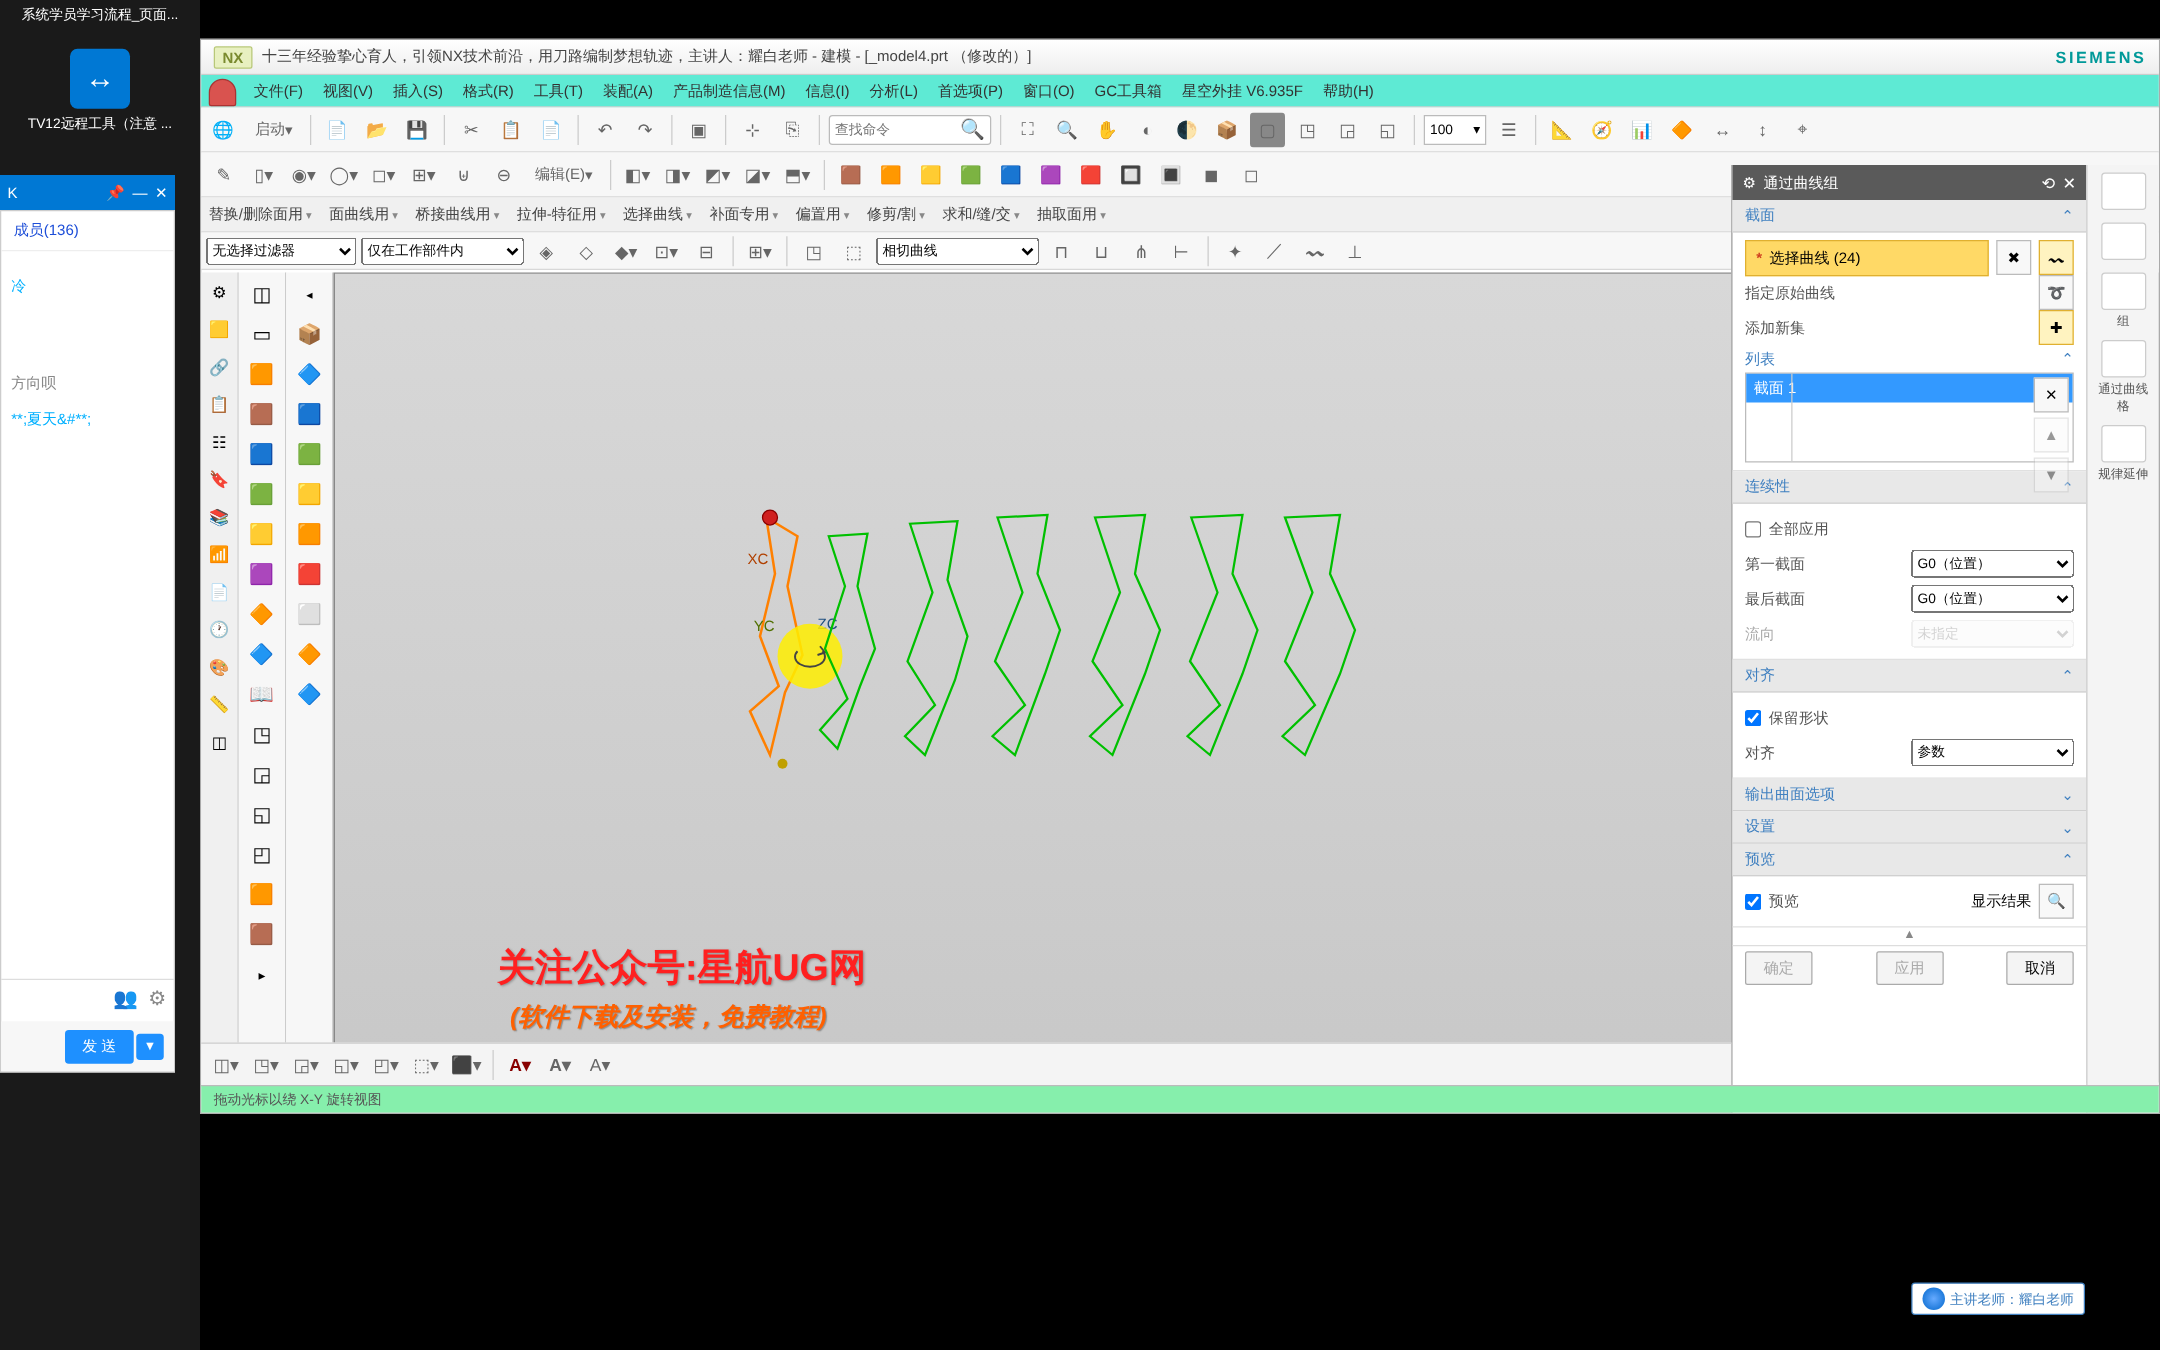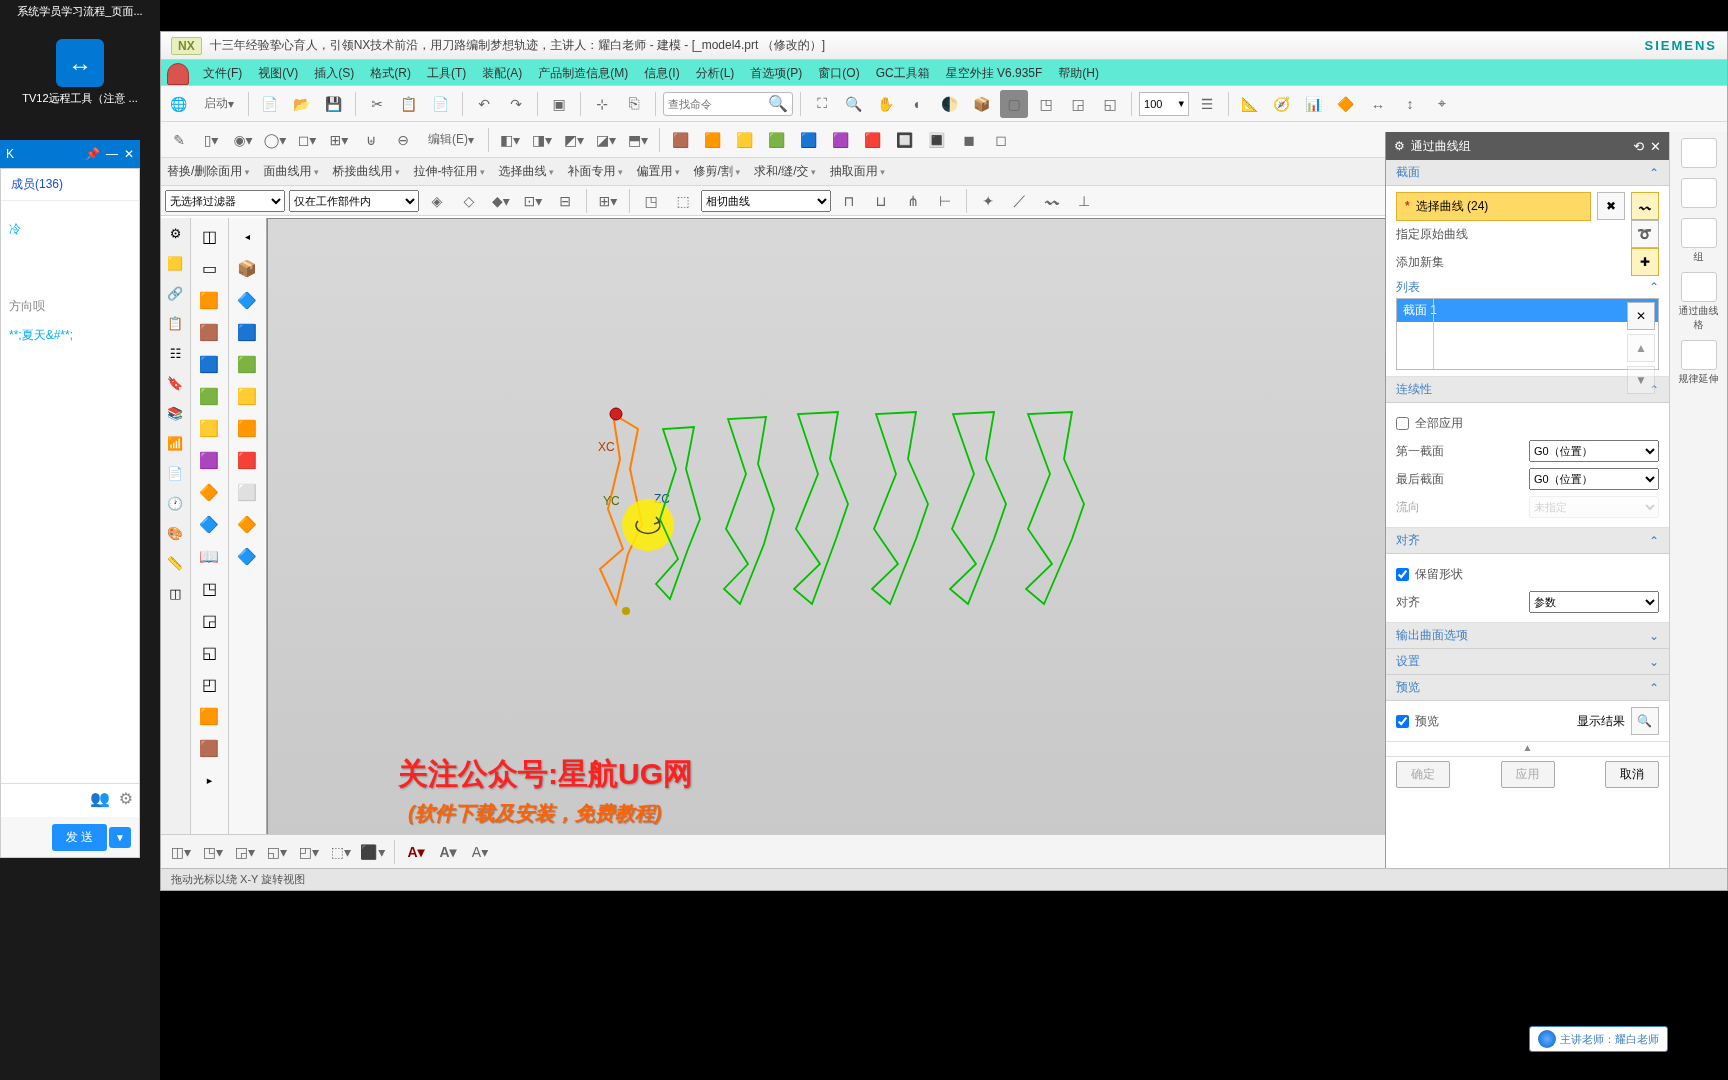--- a/index.html
+++ b/index.html
@@ -64,21 +64,21 @@
 .list-box .selrow { background:#3399ff; color:#fff; padding:3px 6px; display:flex; align-items:center; }
 .sp-row label { flex:1; color:#555; }
 .sp-row select { width:130px; height:22px; font-size:11px; }
 .sp-btns { display:flex; gap:8px; justify-content:space-between; padding:4px 10px; border-top:1px solid #ddd; }
 .sp-btns button { padding:4px 14px; font-size:12px; border:1px solid #aaa; background:#f4f4f4; border-radius:2px; }
 .sp-btns button.disabled { color:#aaa; }
 .right-quick { position:absolute; right:0; top:100px; width:58px; bottom:0; background:#f4f4f4; border-left:1px solid #ccc; padding:6px 2px; display:flex; flex-direction:column; align-items:center; gap:8px; font-size:10px; color:#555; }
 .right-quick .rq { width:46px; text-align:center; }
 .right-quick .rq .bx { width:36px; height:30px; margin:0 auto 2px; border:1px solid #ccc; background:#fff; border-radius:3px; }
 
-.status-bar { position:absolute; left:0; right:0; bottom:0; height:22px; background:#e5e5e5; border-top:1px solid #bbb; font-size:11px; color:#555; display:flex; align-items:center; padding:0 10px; }
+.status-bar { position:absolute; left:0; right:0; bottom:0; height:22px; background:#86efac; border-top:1px solid #bbb; font-size:11px; color:#555; display:flex; align-items:center; padding:0 10px; }
 .bottom-toolbar { position:absolute; left:0; right:342px; bottom:22px; height:34px; background:#f4f4f4; border-top:1px solid #ccc; display:flex; align-items:center; padding:0 6px; gap:4px; }
 .presenter-badge { position:absolute; right:60px; bottom:28px; background:#fff; border:1px solid #4080c0; border-radius:3px; padding:3px 8px; font-size:11px; color:#4080c0; display:flex; align-items:center; gap:4px; z-index:50; }
 .presenter-badge .pi { width:18px; height:18px; background:radial-gradient(#6af,#06c); border-radius:50%; }
 </style>
 </head>
 <body>
 
 <div class="left-strip">
   <div class="desktop-icon">
     <span>系统学员学习流程_页面...</span>

